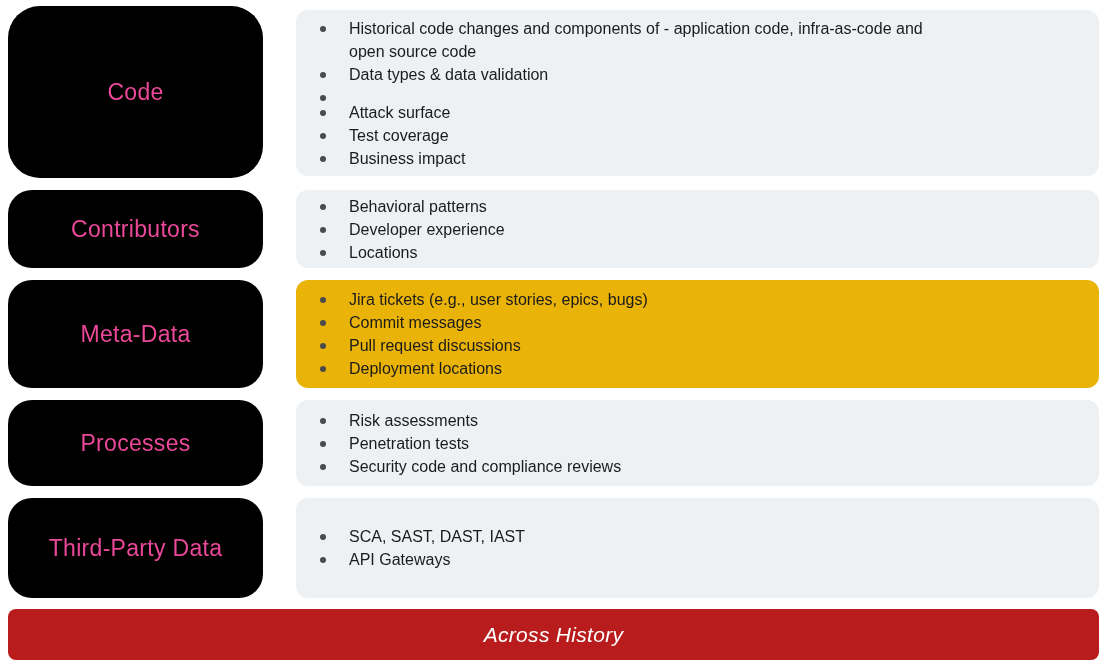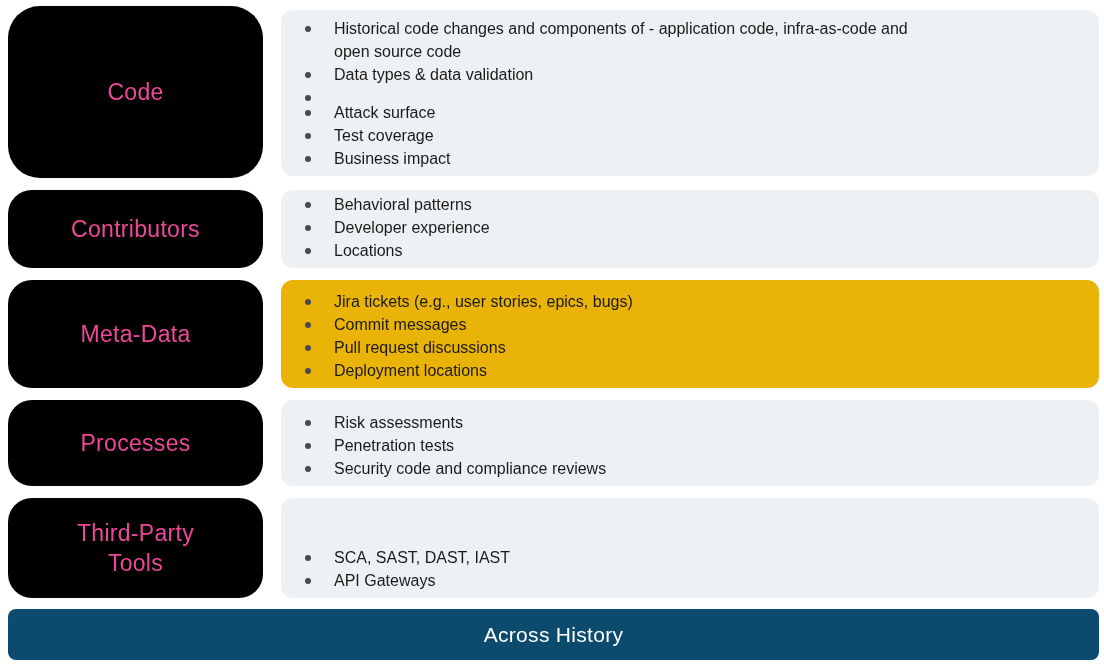--- a/index.html
+++ b/index.html
@@ -29,24 +29,24 @@
     color: #ec4899;
     font-size: 23px;
     line-height: 30px;
     padding: 0 40px;
     letter-spacing: 0.3px;
   }
   .row:first-child .black-box { border-radius: 32px; }
 
   .panel {
     flex: 1;
-    margin-left: 18px;
+    margin-left: 33px;
     background: #EDF1F4;
     border-radius: 12px;
-    display: flex; flex-direction: column; justify-content: flex-end;
+    display: flex; flex-direction: column; justify-content: center;
     padding: 6px 20px 6px 0;
   }
   .row:first-child .panel { margin-top: 4px; margin-bottom: 2px; }
 
   .list-item {
     display: flex; align-items: flex-start;
     line-height: 23px;
   }
   .bullet {
     flex: 0 0 6px;
@@ -177,34 +177,34 @@
             <div class="list-item">
               <span class="bullet" style="background: rgb(74, 74, 74);"></span>
               <span class="item-text" style="color: rgb(27, 27, 27);">Security code and compliance reviews</span>
             </div>
           </div>
       </div>
     </div>
 
     <div class="row row-4">
       <div class="black-box">
-        <span>Third-Party Tools</span>
+        <span>Third-Party Data</span>
       </div>
       <div class="panel" style="background: rgb(237, 241, 244);">
         <div class="list">
             <div class="list-item">
               <span class="bullet" style="background: rgb(74, 74, 74);"></span>
               <span class="item-text" style="color: rgb(27, 27, 27);">SCA, SAST, DAST, IAST</span>
             </div>
             <div class="list-item">
               <span class="bullet" style="background: rgb(74, 74, 74);"></span>
               <span class="item-text" style="color: rgb(27, 27, 27);">API Gateways</span>
             </div>
           </div>
       </div>
     </div>
 
   </div>
 
-  <div class="banner" style="background: #0c4a6e;">
+  <div class="banner" style="background: #b91c1c; font-style: italic;">
     <span>Across History</span>
   </div>
 </div>
 
 </body></html>

